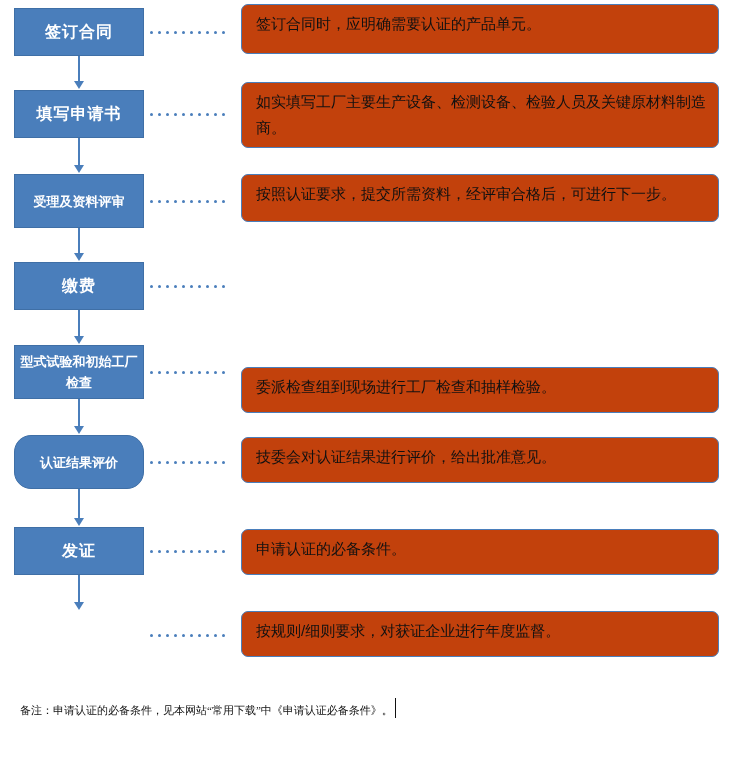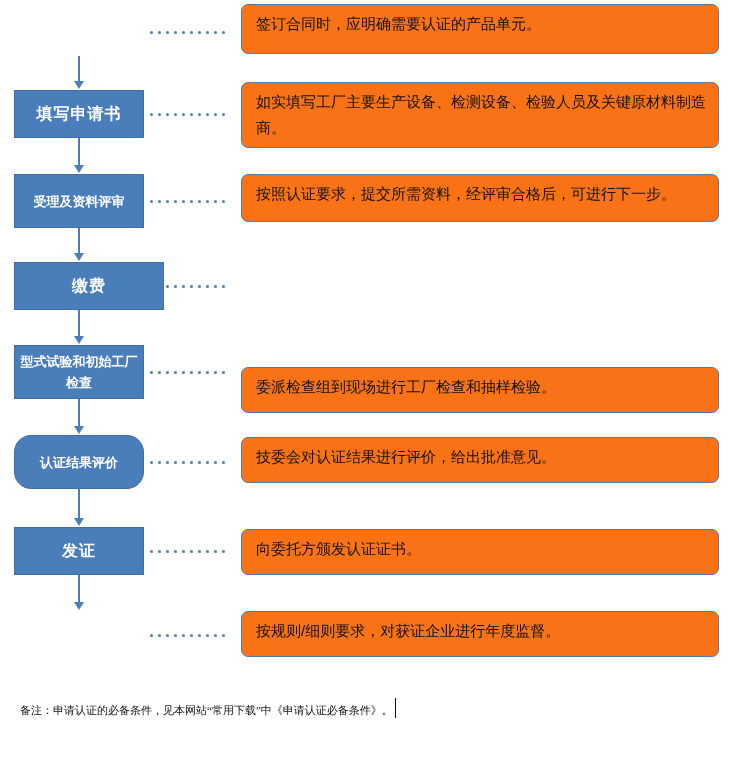--- a/index.html
+++ b/index.html
@@ -38,21 +38,21 @@
     padding: 0 4px;
   }
   .step-box.two-line {
     font-size: 13px;
     line-height: 21px;
     letter-spacing: 0px;
   }
   .desc-box {
     position: absolute;
     box-sizing: border-box;
-    background: #f97316;
+    background: #c2410c;
     border: 1px solid #4a7ebb;
     border-radius: 7px;
     color: #111111;
     font-size: 15px;
     line-height: 26px;
     padding: 6px 12px 6px 14px;
     text-align: left;
   }
   .dots {
     position: absolute;
@@ -101,20 +101,23 @@
     height: 20px;
     background: #111111;
     vertical-align: -4px;
     margin-left: 2px;
   }
 </style>
 </head>
 <body>
 
 <div id="flow">
+    <div class="step-box" style="left: 14px; top: 8px; width: 130px; height: 48px;">
+      <span>签订合同</span>
+    </div>
     <div class="desc-box" style="left: 241px; top: 4px; width: 478px; min-height: 50px;"><span>签订合同时，应明确需要认证的产品单元。</span></div>
     <div class="dots" style="left: 150px; top: 30px; width: 87px;">
       <i></i>
       <i></i>
       <i></i>
       <i></i>
       <i></i>
       <i></i>
       <i></i>
       <i></i>
@@ -149,21 +152,21 @@
       <i></i>
       <i></i>
       <i></i>
       <i></i>
       <i></i>
       <i></i>
       <i></i>
       <i></i>
     </div>
     <div class="arrow" style="left: 78px; top: 228px; height: 26px;"></div>
-    <div class="step-box" style="left: 14px; top: 262px; width: 150px; height: 48px;">
+    <div class="step-box" style="left: 14px; top: 262px; width: 130px; height: 48px;">
       <span>缴费</span>
     </div>
     <div class="dots" style="left: 150px; top: 284px; width: 87px;">
       <i></i>
       <i></i>
       <i></i>
       <i></i>
       <i></i>
       <i></i>
       <i></i>
@@ -202,21 +205,21 @@
       <i></i>
       <i></i>
       <i></i>
       <i></i>
       <i></i>
     </div>
     <div class="arrow" style="left: 78px; top: 489px; height: 30px;"></div>
     <div class="step-box" style="left: 14px; top: 527px; width: 130px; height: 48px;">
       <span>发证</span>
     </div>
-    <div class="desc-box" style="left: 241px; top: 529px; width: 478px; min-height: 46px;"><span>向委托方颁发认证证书。</span></div>
+    <div class="desc-box" style="left: 241px; top: 529px; width: 478px; min-height: 46px;"><span>申请认证的必备条件。</span></div>
     <div class="dots" style="left: 150px; top: 549px; width: 87px;">
       <i></i>
       <i></i>
       <i></i>
       <i></i>
       <i></i>
       <i></i>
       <i></i>
       <i></i>
       <i></i>

